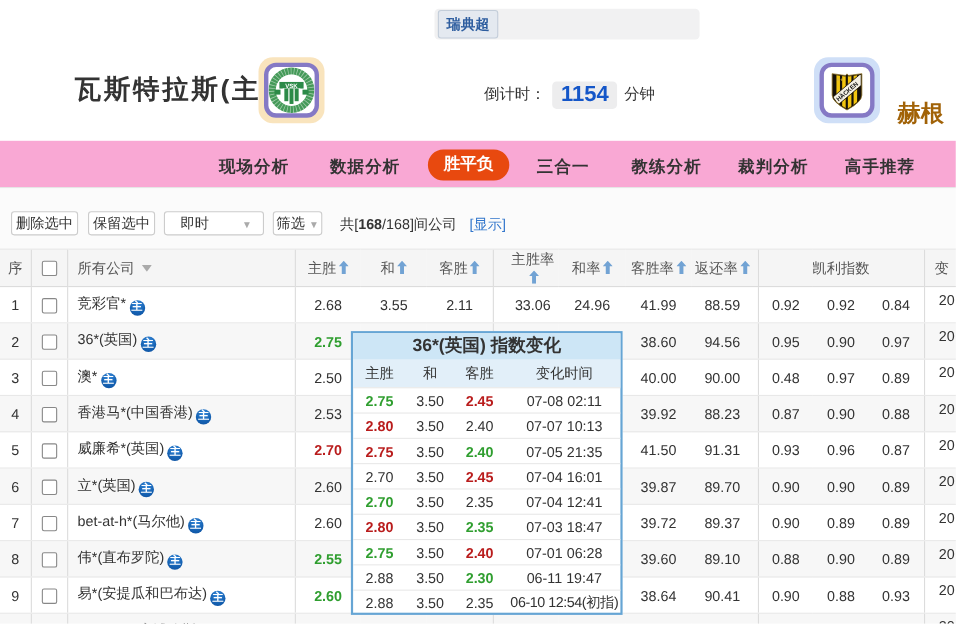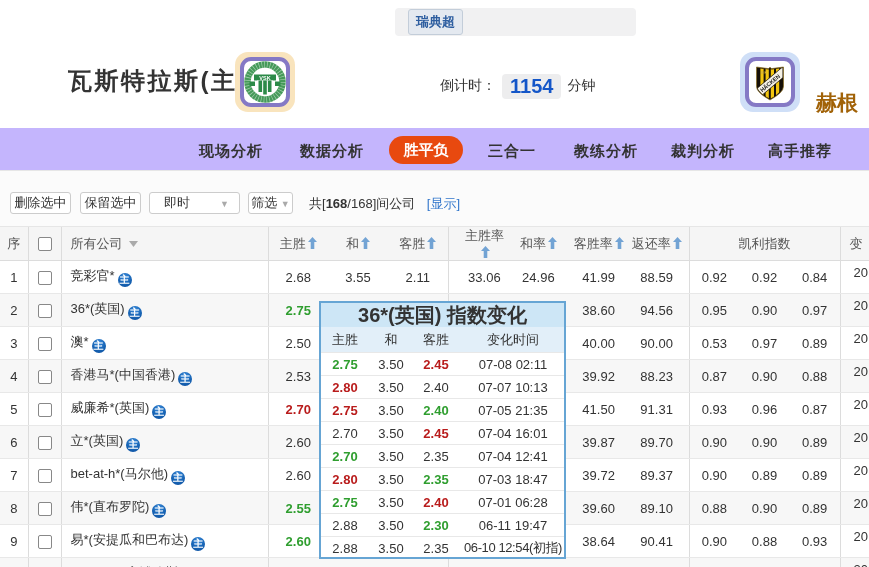--- a/index.html
+++ b/index.html
@@ -3,41 +3,41 @@
 <meta charset="utf-8">
 <style>
 * { margin:0; padding:0; box-sizing:border-box; }
 html,body { width:869px; height:567px; overflow:hidden; background:#fff;
   font-family:"Liberation Sans", sans-serif; }
 #page { position:relative; width:869px; height:567px; overflow:hidden; background:#fff; }
 
 
 #topbar { position:absolute; left:395px; top:8px; width:241px; height:28px;
   background:#f1f1f2; border-radius:4px; display:flex; align-items:center; }
-#league { margin-left:13px; padding:3px 7px; background:#e4e9f0; border:1px solid #c3cdd9;
+#league { margin-left:3px; padding:3px 7px; background:#e4e9f0; border:1px solid #c3cdd9;
   border-radius:3px; color:#2d5d9f; font-size:13px; font-weight:bold; }
 #kickoff { margin-left:10px; font-size:13px; font-weight:bold; color:#222; letter-spacing:0.2px;}
 
 
 #homename { position:absolute; left:68px; top:65px; font-size:24px; font-weight:bold; color:#333; letter-spacing:2.5px; }
 #awayname { position:absolute; left:816px; top:66px; font-size:21px; font-weight:bold; color:#a16207;margin-top:23px; }
 .logobox { position:absolute; top:52px; width:60px; height:60px; border-radius:13px; }
 #homelogo { left:235px; background:#f9e4bd; }
 #awaylogo { left:740px; background:#cfdff7; }
 .logoinner { position:absolute; left:5px; top:5px; width:50px; height:50px; background:#fff;
   border:4px solid #8579c5; border-radius:11px; display:flex; align-items:center; justify-content:center; }
 
 
 #countdown { position:absolute; left:440px; top:72px; height:28px; display:flex; align-items:center; }
 #countdown .lbl { font-size:14px; color:#333; }
 #cdnum { margin:0 6px; padding:1px 8px; background:#ededee; border-radius:4px;
   font-size:20px; font-weight:bold; color:#1456c8; }
 
 
-#nav { position:absolute; left:0; top:128px; width:869px; height:42px; background:#c4b5fd; }
+#nav { position:absolute; left:0; top:128px; width:869px; height:42px; background:#f9a8d4; }
 .navitem { position:absolute; top:14px; font-size:15px; font-weight:bold; color:#333; letter-spacing:1px; }
 #pill { position:absolute; left:389px; top:8px; width:74px; height:28px; background:#e8490f;
   border-radius:14px; color:#fff; font-size:15px; font-weight:bold; text-align:center; line-height:28px; }
 
 
 #toolbar { position:absolute; left:0; top:170px; width:869px; height:56px; background:#fbfbfb;
   border-top:1px solid #e6e6e6; }
 .tbtn { position:absolute; top:21px; height:22px; background:#fff; border:1px solid #ccc;
   border-radius:3px; font-size:13px; color:#333; text-align:center; line-height:20px; }
 #btn1 { left:10px; width:61px; }
@@ -70,21 +70,21 @@
 .r { color:#b91c1c; font-weight:bold; }
 .zhu { display:inline-block; width:14px; height:14px; border-radius:50%;
   background:radial-gradient(circle at 50% 28%, #3b8cdc 0%, #1663b4 55%, #0d4f9e 100%);
   color:#fff; font-size:10px; font-weight:bold; line-height:14px; text-align:center; vertical-align:-2.5px; margin-left:3px; }
 .cbx { display:inline-block; width:14px; height:14px; border:1px solid #888; border-radius:2px;
   background:#fff; vertical-align:middle; }
 
 
 #popup { position:absolute; left:319px; top:301px; width:247px; height:258px; background:#fff;
   border:2px solid #66a5d4; }
-#popup .title { height:24px; background:#cde6f6; text-align:center; font-size:20px; font-weight:bold;
+#popup .title { height:24px; background:#cde6f6; text-align:center; font-size:16px; font-weight:bold;
   color:#333; line-height:24px; }
 #popup .phead { height:25px; background:#e2eff9; display:flex; align-items:center; font-size:13px; color:#333; }
 #popup .prow { height:23px; display:flex; align-items:center; font-size:13px; color:#333;
   border-top:1px solid #e8e8e8; white-space:nowrap; }
 .pc1 { width:48px; text-align:center; }
 .pc2 { width:44px; text-align:center; }
 .pc3 { width:46px; text-align:center; }
 .pc4 { width:105px; text-align:center; padding-left:3px; }
 </style>
 </head>
@@ -249,21 +249,21 @@
           <td>3</td>
           <td class="bl"><span class="cbx"></span></td>
           <td class="bl co">澳*<span class="zhu">主</span></td>
           <td class="bl">2.50</td>
           <td>3.40</td>
           <td class="sr ">2.25</td>
           <td class="bl s3">36.00</td>
           <td>26.47</td>
           <td>40.00</td>
           <td class="sl">90.00</td>
-          <td class="bl">0.53</td>
+          <td class="bl">0.48</td>
           <td>0.97</td>
           <td>0.89</td>
           <td class="bl bi">20</td>
         </tr>
         <tr class="alt">
           <td>4</td>
           <td class="bl"><span class="cbx"></span></td>
           <td class="bl co">香港马*(中国香港)<span class="zhu">主</span></td>
           <td class="bl">2.53</td>
           <td>3.40</td>

